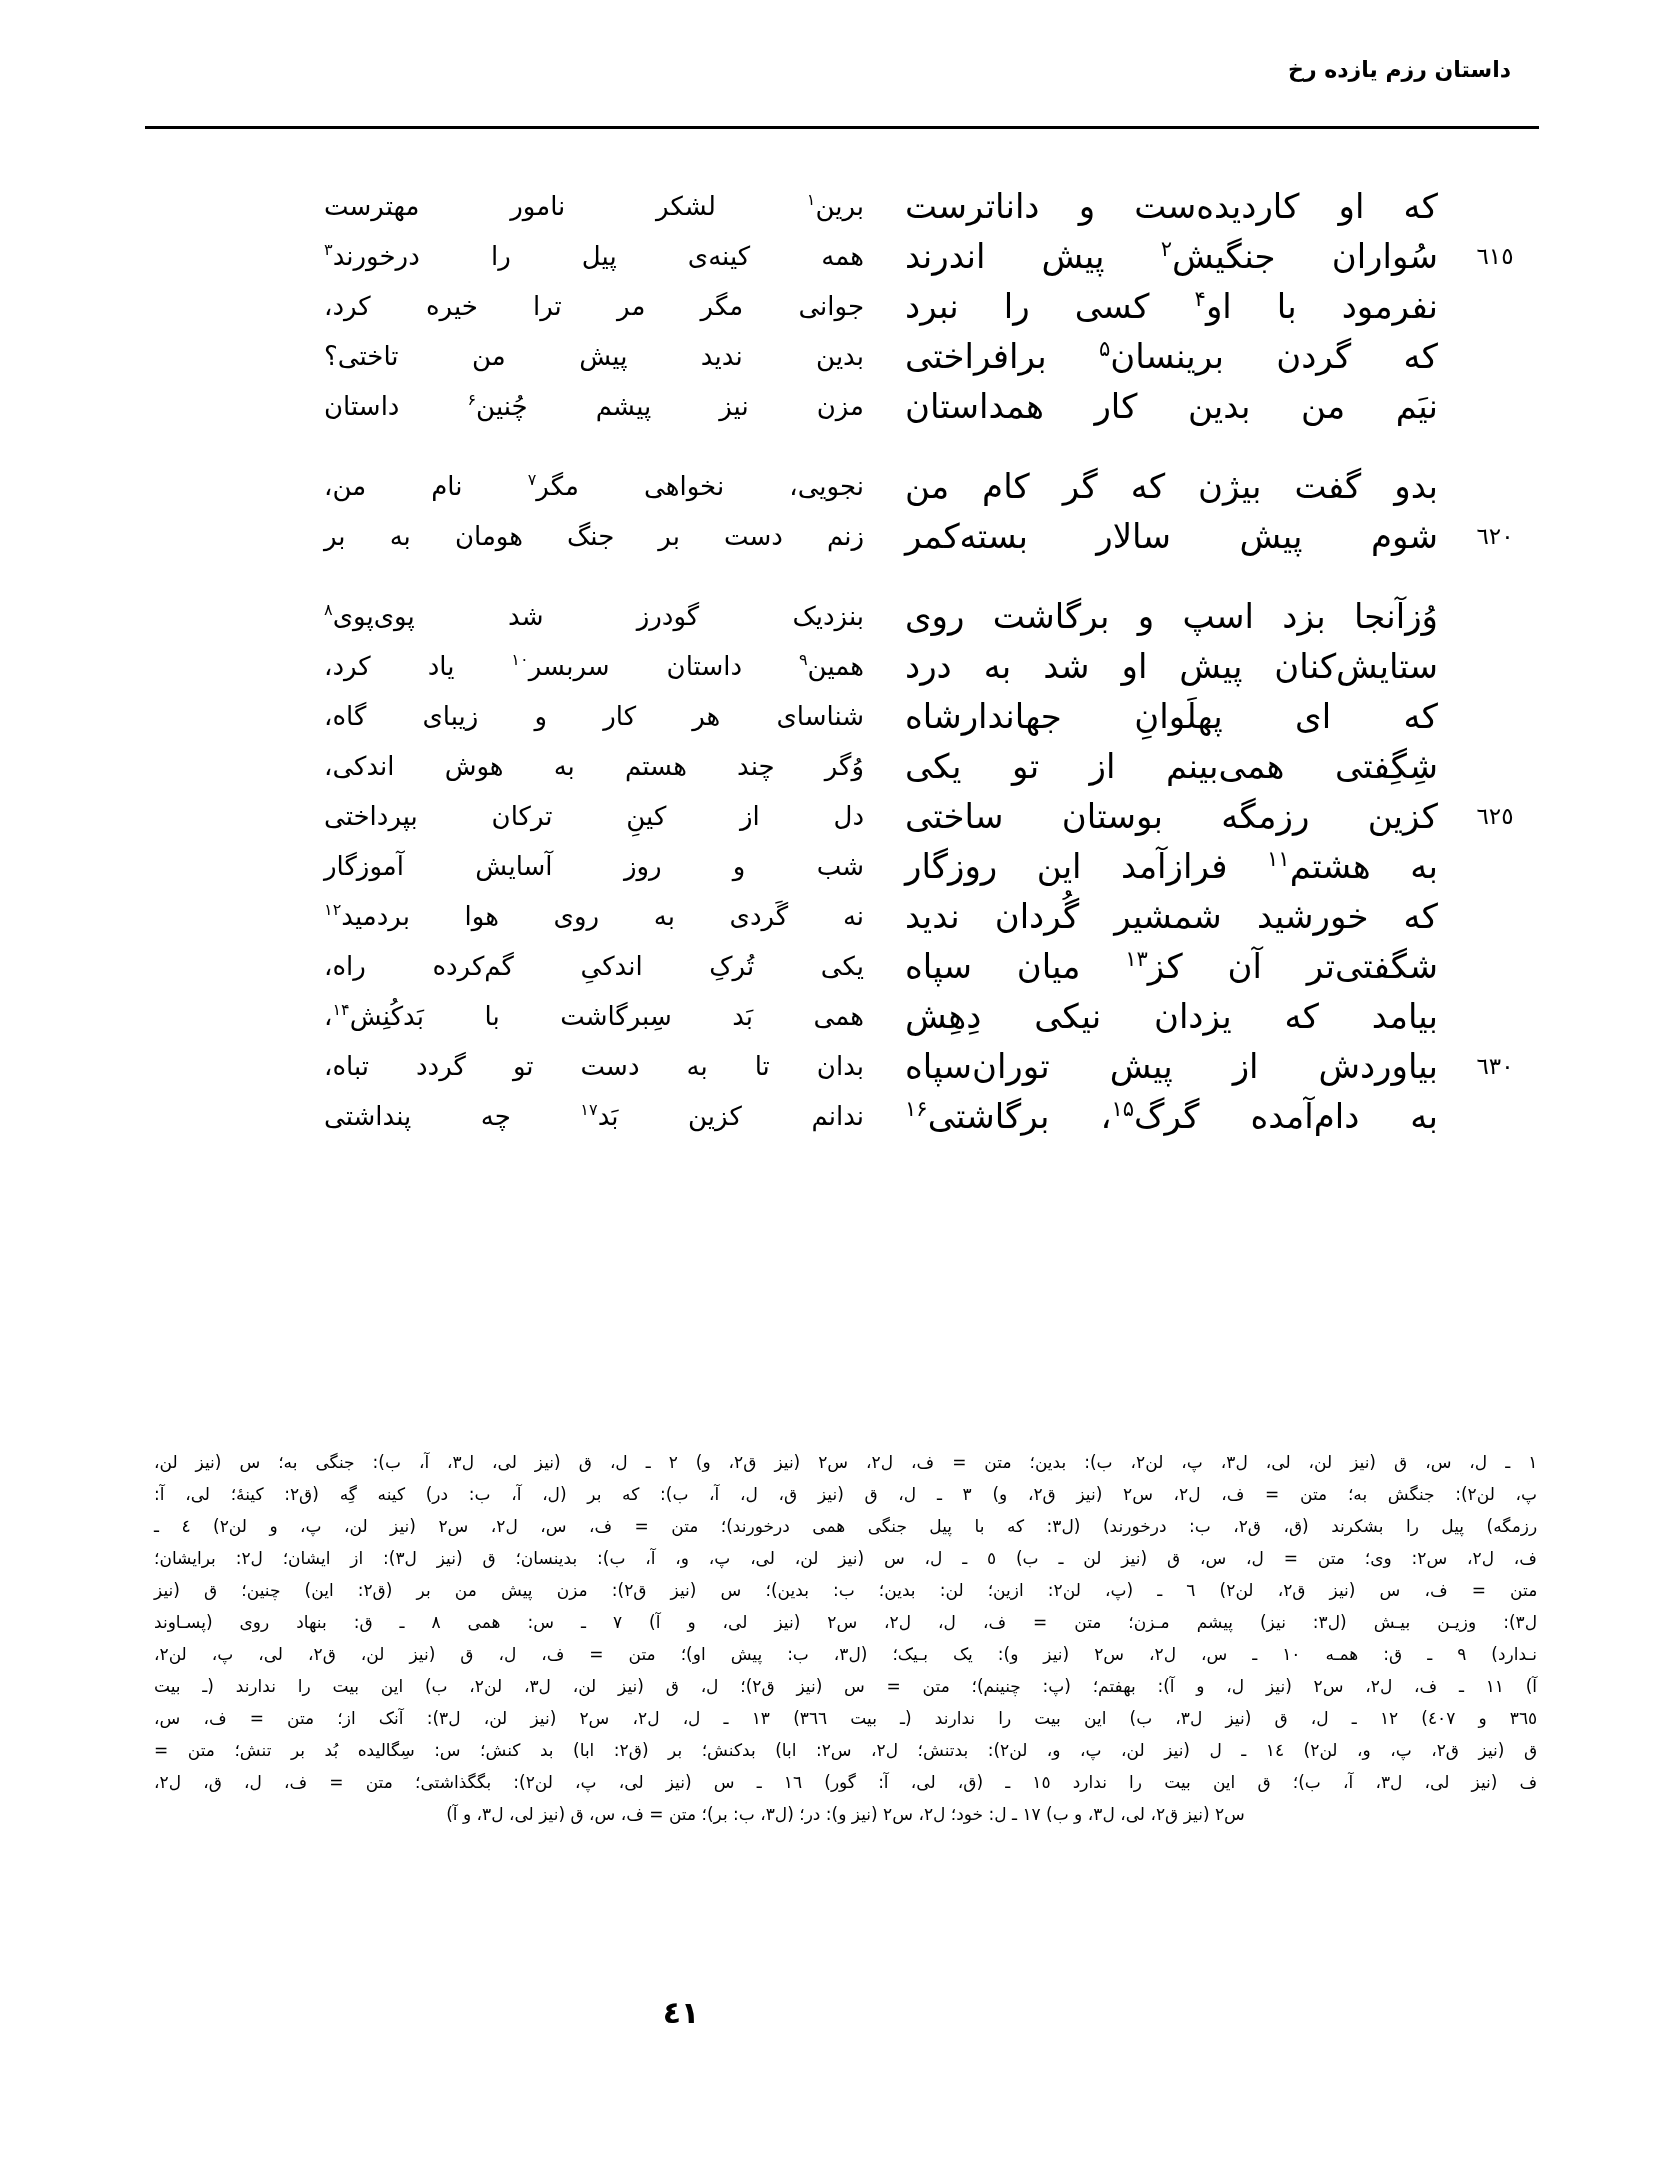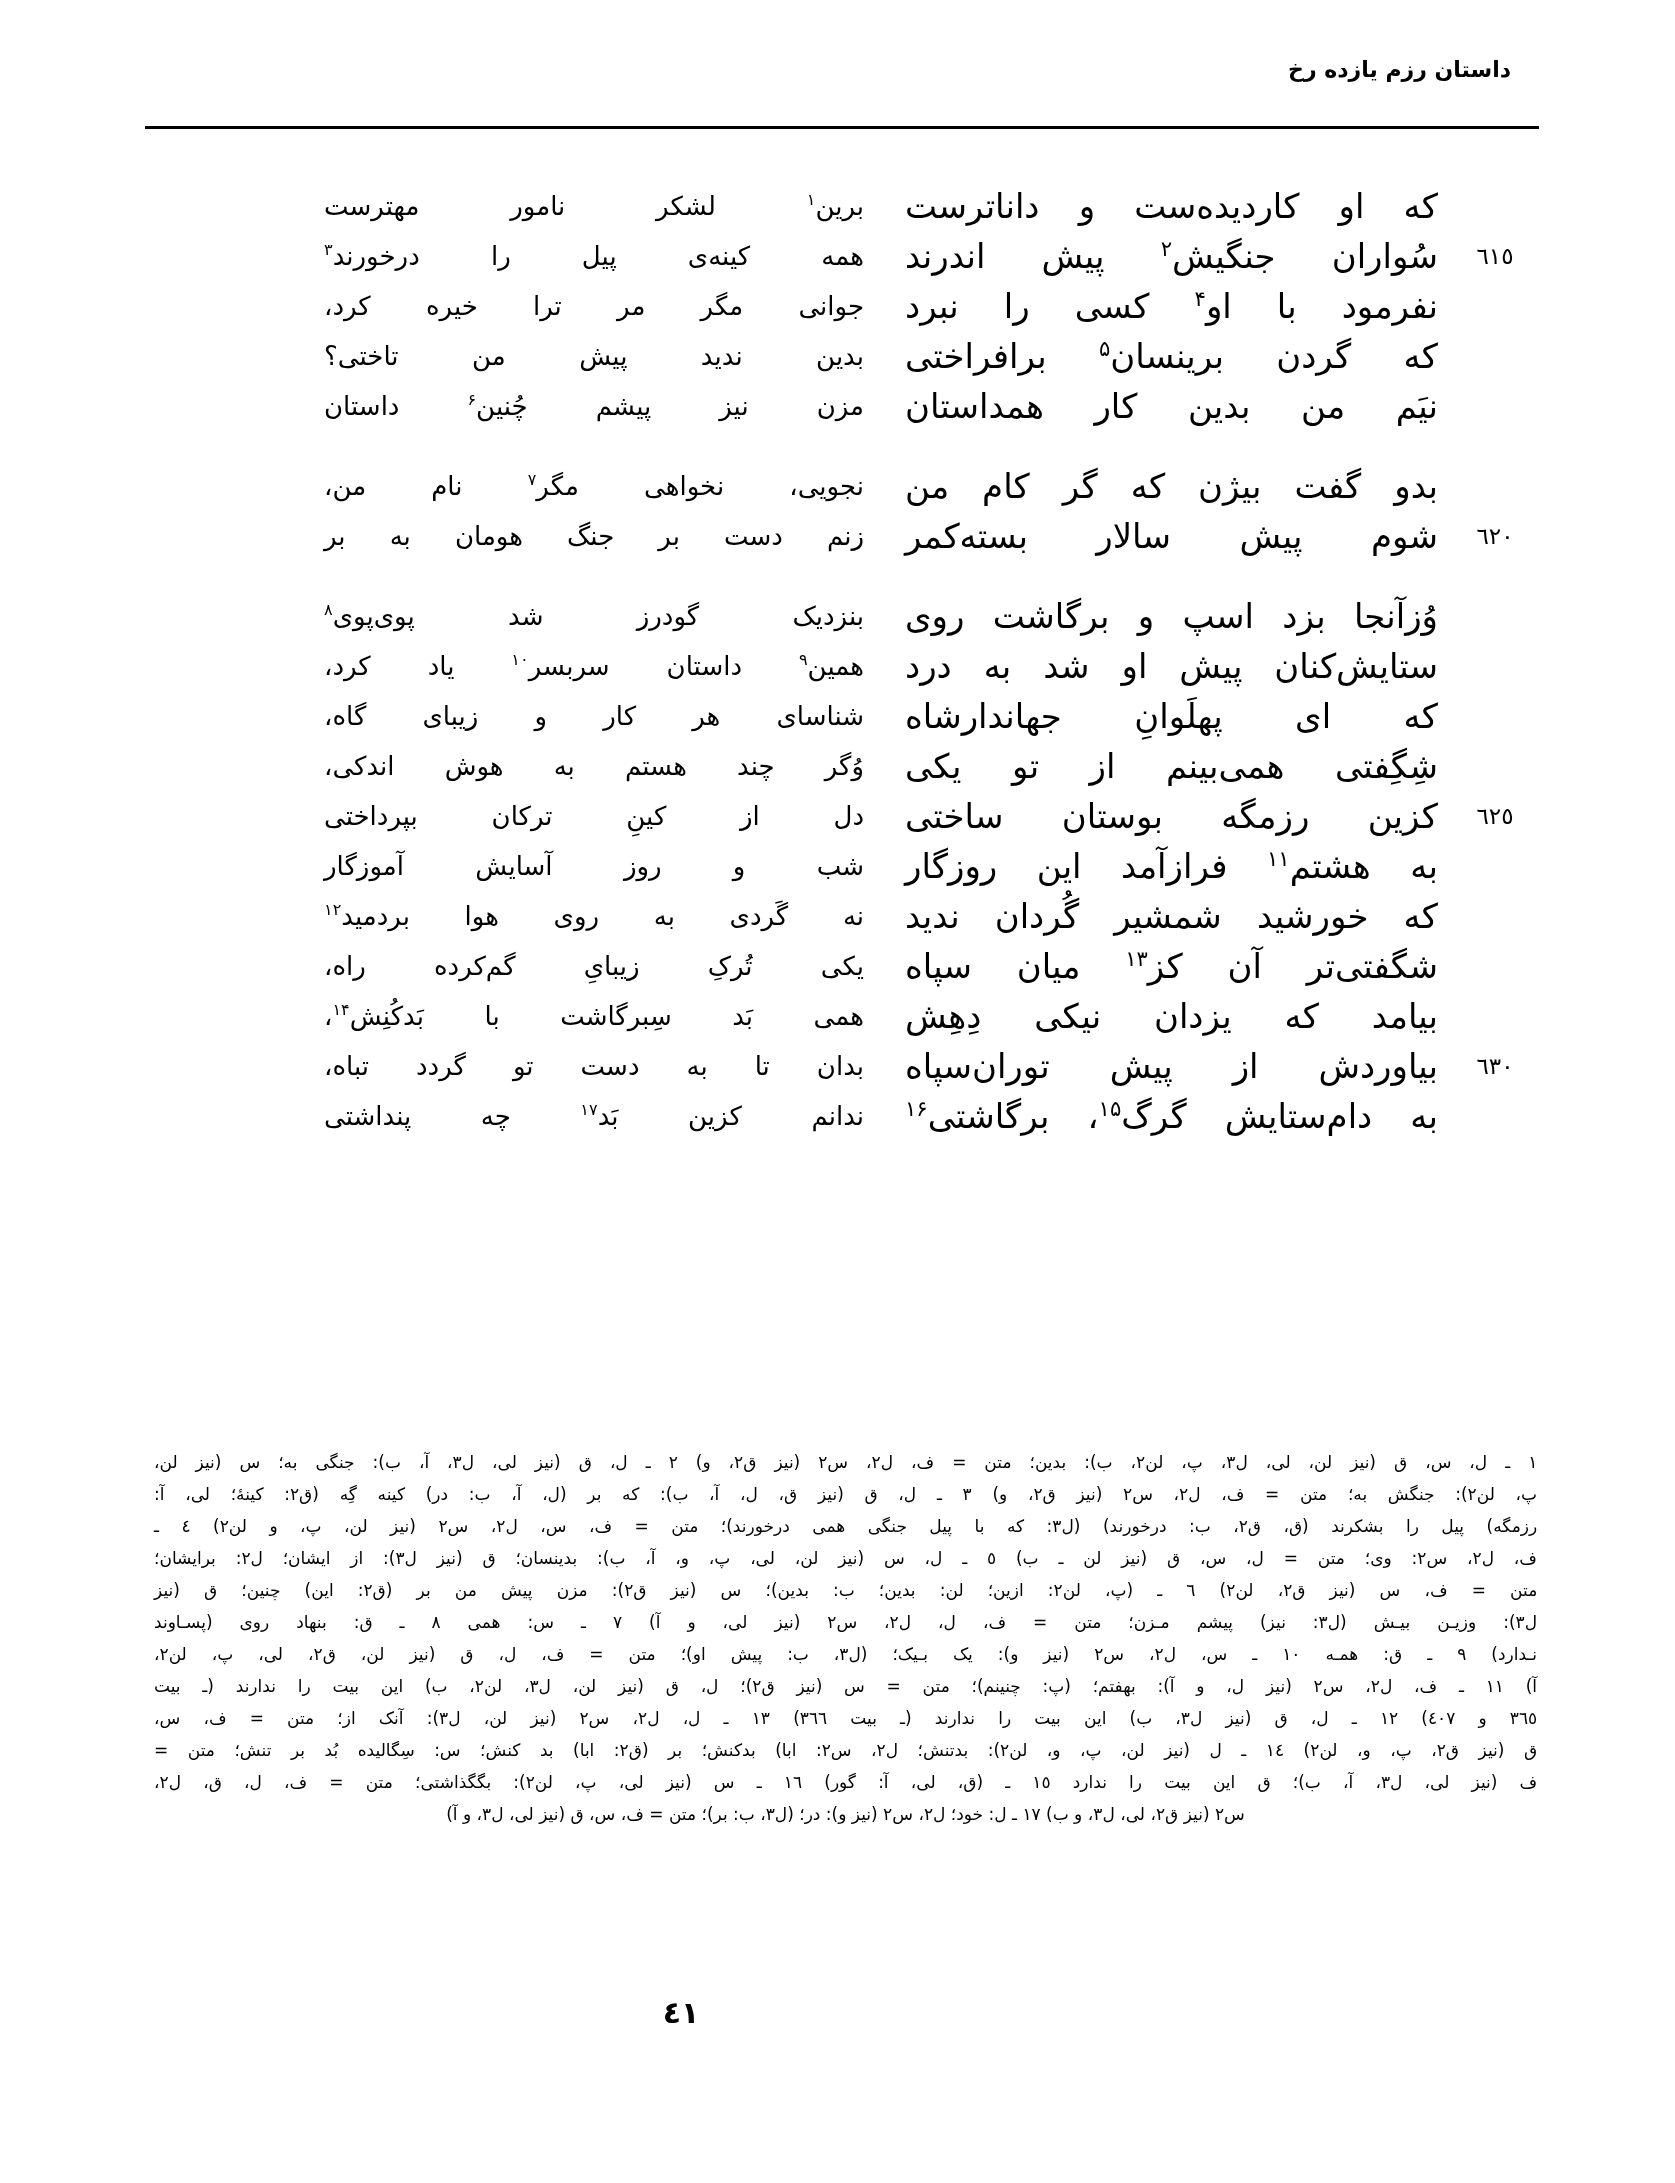--- a/index.html
+++ b/index.html
@@ -217,35 +217,35 @@
         <div class="hemistich-b"><span>شب</span> <span>و</span> <span>روز</span> <span>آسایش</span> <span>آموزگار</span></div>
       </div>
       <div class="couplet">
         <div class="line-number"></div>
         <div class="hemistich-a"><span>که</span> <span>خورشید</span> <span>شمشیر</span> <span>گُردان</span> <span>ندید</span></div>
         <div class="hemistich-b"><span>نه</span> <span>گَردی</span> <span>به</span> <span>روی</span> <span>هوا</span> <span>بردمید<sup class="note-ref">۱۲</sup></span></div>
       </div>
       <div class="couplet">
         <div class="line-number"></div>
         <div class="hemistich-a"><span>شگفتی‌تر</span> <span>آن</span> <span>کز<sup class="note-ref">۱۳</sup></span> <span>میان</span> <span>سپاه</span></div>
-        <div class="hemistich-b"><span>یکی</span> <span>تُرکِ</span> <span>زیبایِ</span> <span>گم‌کرده</span> <span>راه،</span></div>
+        <div class="hemistich-b"><span>یکی</span> <span>تُرکِ</span> <span>اندکیِ</span> <span>گم‌کرده</span> <span>راه،</span></div>
       </div>
       <div class="couplet">
         <div class="line-number"></div>
         <div class="hemistich-a"><span>بیامد</span> <span>که</span> <span>یزدان</span> <span>نیکی</span> <span>دِهِش</span></div>
         <div class="hemistich-b"><span>همی</span> <span>بَد</span> <span>سِبرگاشت</span> <span>با</span> <span>بَدکُنِش<sup class="note-ref">۱۴</sup>،</span></div>
       </div>
       <div class="couplet">
         <div class="line-number">٦٣٠</div>
         <div class="hemistich-a"><span>بیاوردش</span> <span>از</span> <span>پیش</span> <span>توران‌سپاه</span></div>
         <div class="hemistich-b"><span>بدان</span> <span>تا</span> <span>به</span> <span>دست</span> <span>تو</span> <span>گردد</span> <span>تباه،</span></div>
       </div>
       <div class="couplet">
         <div class="line-number"></div>
-        <div class="hemistich-a"><span>به</span> <span>دام‌ستایش</span> <span>گرگ<sup class="note-ref">۱۵</sup>،</span> <span>برگاشتی<sup class="note-ref">۱۶</sup></span></div>
+        <div class="hemistich-a"><span>به</span> <span>دام‌آمده</span> <span>گرگ<sup class="note-ref">۱۵</sup>،</span> <span>برگاشتی<sup class="note-ref">۱۶</sup></span></div>
         <div class="hemistich-b"><span>ندانم</span> <span>کزین</span> <span>بَد<sup class="note-ref">۱۷</sup></span> <span>چه</span> <span>پنداشتی</span></div>
       </div>
     </div>
   </div>
 
 <div id="apparatus">
     <div class="app-line"><span>۱</span> <span>ـ</span> <span>ل،</span> <span>س،</span> <span>ق</span> <span>(نیز</span> <span>لن،</span> <span>لی،</span> <span>ل۳،</span> <span>پ،</span> <span>لن۲،</span> <span>ب):</span> <span>بدین؛</span> <span>متن</span> <span>=</span> <span>ف،</span> <span>ل۲،</span> <span>س۲</span> <span>(نیز</span> <span>ق۲،</span> <span>و)</span>        <span>۲</span> <span>ـ</span> <span>ل،</span> <span>ق</span> <span>(نیز</span> <span>لی،</span> <span>ل۳،</span> <span>آ،</span> <span>ب):</span> <span>جنگی</span> <span>به؛</span> <span>س</span> <span>(نیز</span> <span>لن،</span></div>
     <div class="app-line"><span>پ،</span> <span>لن۲):</span> <span>جنگش</span> <span>به؛</span> <span>متن</span> <span>=</span> <span>ف،</span> <span>ل۲،</span> <span>س۲</span> <span>(نیز</span> <span>ق۲،</span> <span>و)</span>        <span>۳</span> <span>ـ</span> <span>ل،</span> <span>ق</span> <span>(نیز</span> <span>ق،</span> <span>ل،</span> <span>آ،</span> <span>ب):</span> <span>که</span> <span>بر</span> <span>(ل،</span> <span>آ،</span> <span>ب:</span> <span>در)</span> <span>کینه</span> <span>گِه</span> <span>(ق۲:</span> <span>کینهٔ؛</span> <span>لی،</span> <span>آ:</span></div>
     <div class="app-line"><span>رزمگه)</span> <span>پیل</span> <span>را</span> <span>بشکرند</span> <span>(ق،</span> <span>ق۲،</span> <span>ب:</span> <span>درخورند)</span> <span>(ل۳:</span> <span>که</span> <span>با</span> <span>پیل</span> <span>جنگی</span> <span>همی</span> <span>درخورند)؛</span> <span>متن</span> <span>=</span> <span>ف،</span> <span>س،</span> <span>ل۲،</span> <span>س۲</span> <span>(نیز</span> <span>لن،</span> <span>پ،</span> <span>و</span> <span>لن۲)</span>        <span>٤</span> <span>ـ</span></div>
     <div class="app-line"><span>ف،</span> <span>ل۲،</span> <span>س۲:</span> <span>وی؛</span> <span>متن</span> <span>=</span> <span>ل،</span> <span>س،</span> <span>ق</span> <span>(نیز</span> <span>لن</span> <span>ـ</span> <span>ب)</span>        <span>٥</span> <span>ـ</span> <span>ل،</span> <span>س</span> <span>(نیز</span> <span>لن،</span> <span>لی،</span> <span>پ،</span> <span>و،</span> <span>آ،</span> <span>ب):</span> <span>بدینسان؛</span> <span>ق</span> <span>(نیز</span> <span>ل۳):</span> <span>از</span> <span>ایشان؛</span> <span>ل۲:</span> <span>برایشان؛</span></div>

